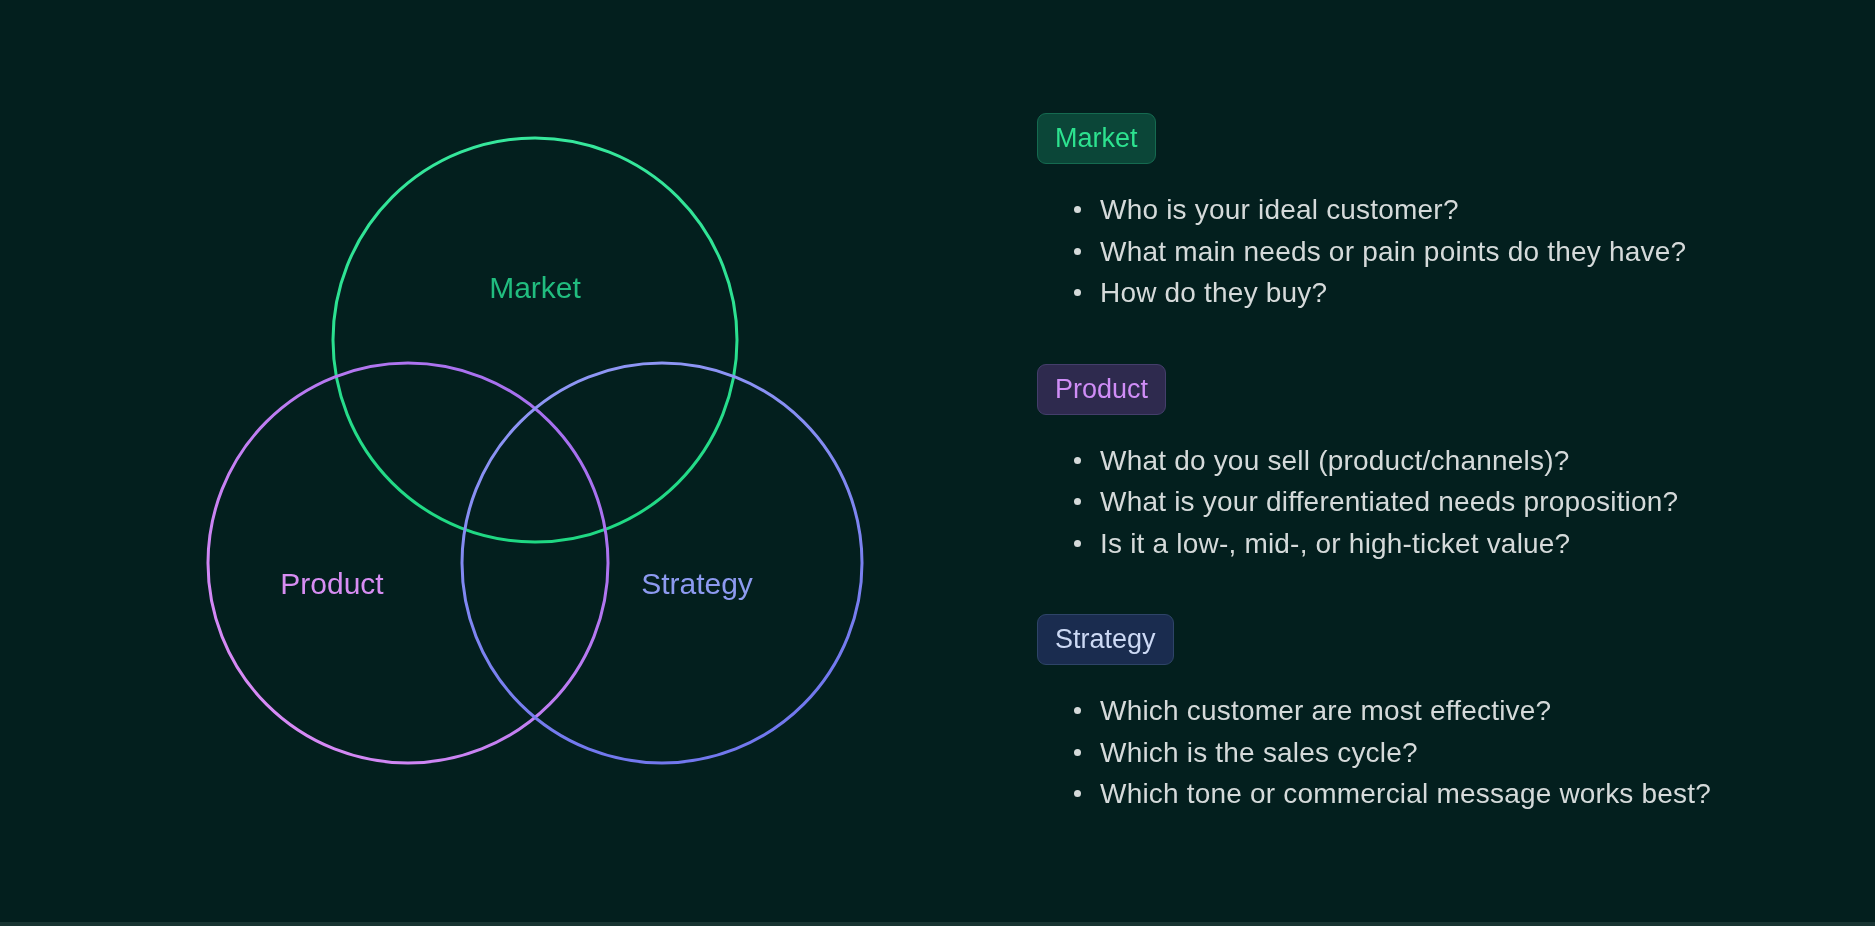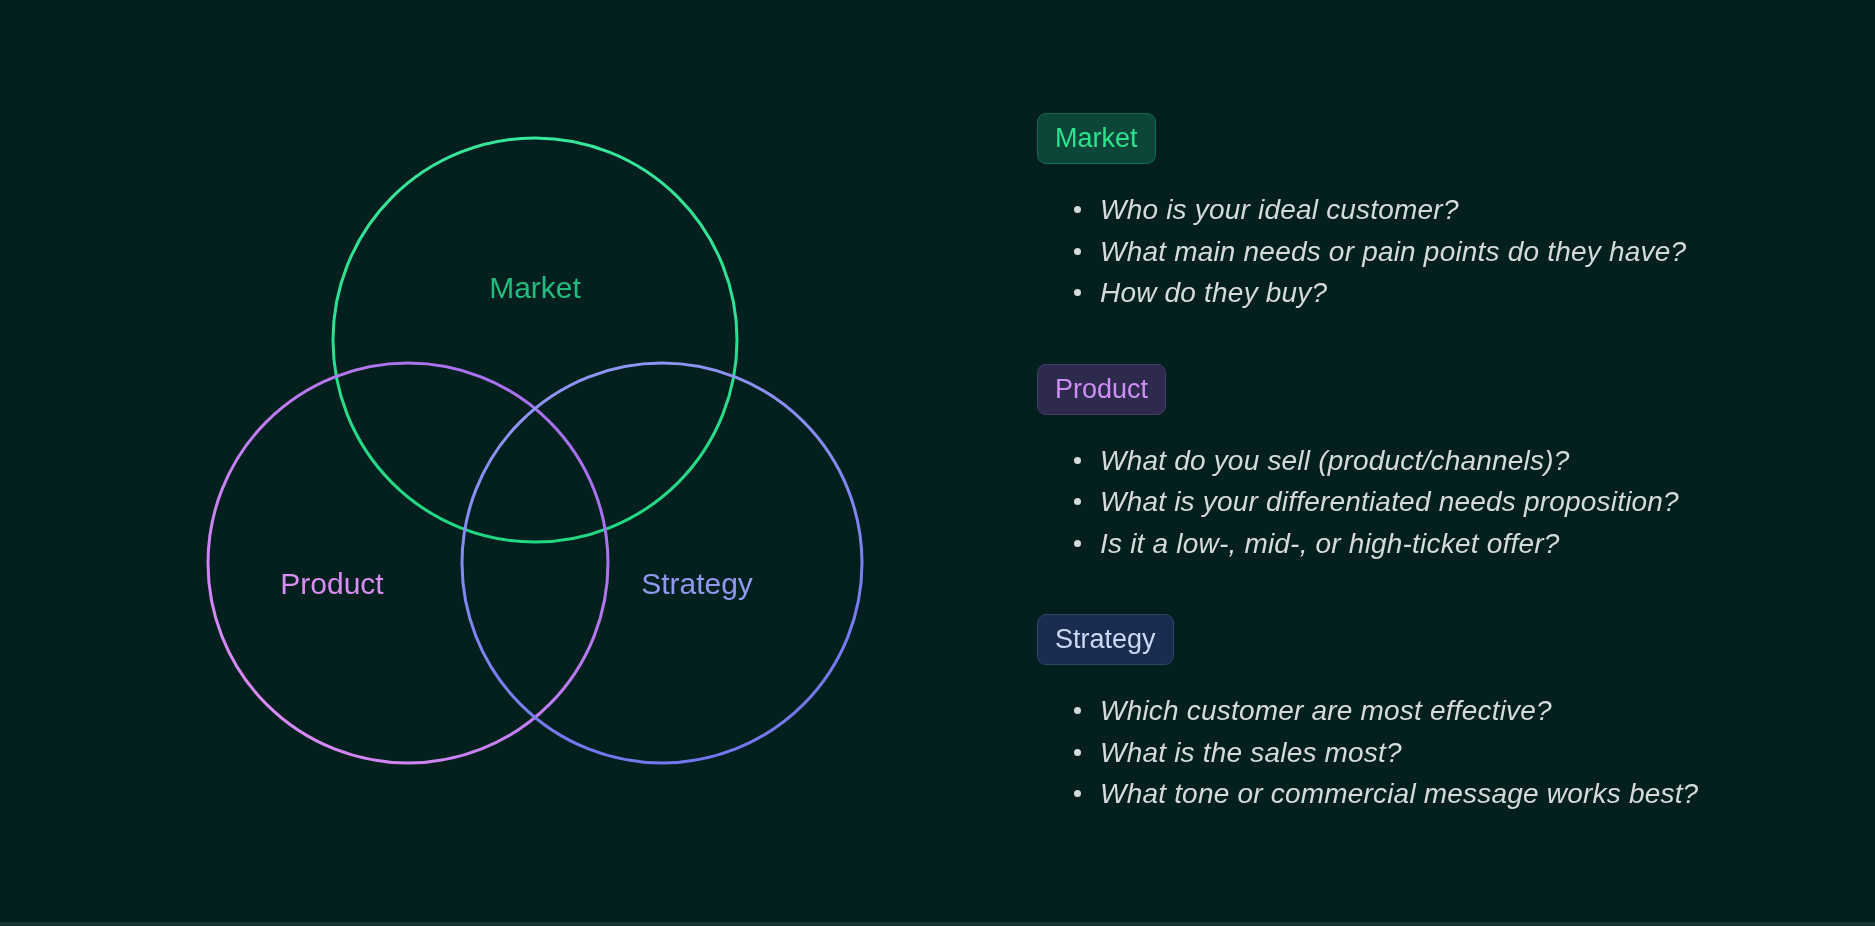--- a/index.html
+++ b/index.html
@@ -44,21 +44,20 @@
     border: 1px solid transparent;
     margin-bottom: 25px;
   }
   ul.bullets {
     list-style: none;
     margin: 0 0 50px 0;
     padding: 0 0 0 63px;
     font-size: 28px;
     line-height: 41.5px;
     letter-spacing: 0.2px;
-    font-style: italic;
   }
   ul.bullets li {
     position: relative;
   }
   ul.bullets li::before {
     content: "";
     position: absolute;
     left: -26px;
     top: 17px;
     width: 7px;
@@ -114,29 +113,29 @@
         <li>What main needs or pain points do they have?</li>
         <li>How do they buy?</li>
       </ul>
     </section>
 
     <section>
       <div class="badge" style="background-color: rgb(46, 42, 78); color: rgb(207, 141, 246); border-color: rgb(68, 62, 107);">Product</div>
       <ul class="bullets">
         <li>What do you sell (product/channels)?</li>
         <li>What is your differentiated needs proposition?</li>
-        <li>Is it a low-, mid-, or high-ticket offer?</li>
+        <li>Is it a low-, mid-, or high-ticket value?</li>
       </ul>
     </section>
 
     <section>
       <div class="badge" style="background-color: rgb(26, 44, 79); color: rgb(204, 217, 244); border-color: rgb(46, 68, 104);">Strategy</div>
       <ul class="bullets">
         <li>Which customer are most effective?</li>
-        <li>What is the sales most?</li>
-        <li>What tone or commercial message works best?</li>
+        <li>Which is the sales cycle?</li>
+        <li>Which tone or commercial message works best?</li>
       </ul>
     </section>
 
   </div>
 
   <div class="bottom-edge" style="background-color: rgb(42, 69, 67);"></div>
 </div>
 
 </body></html>

